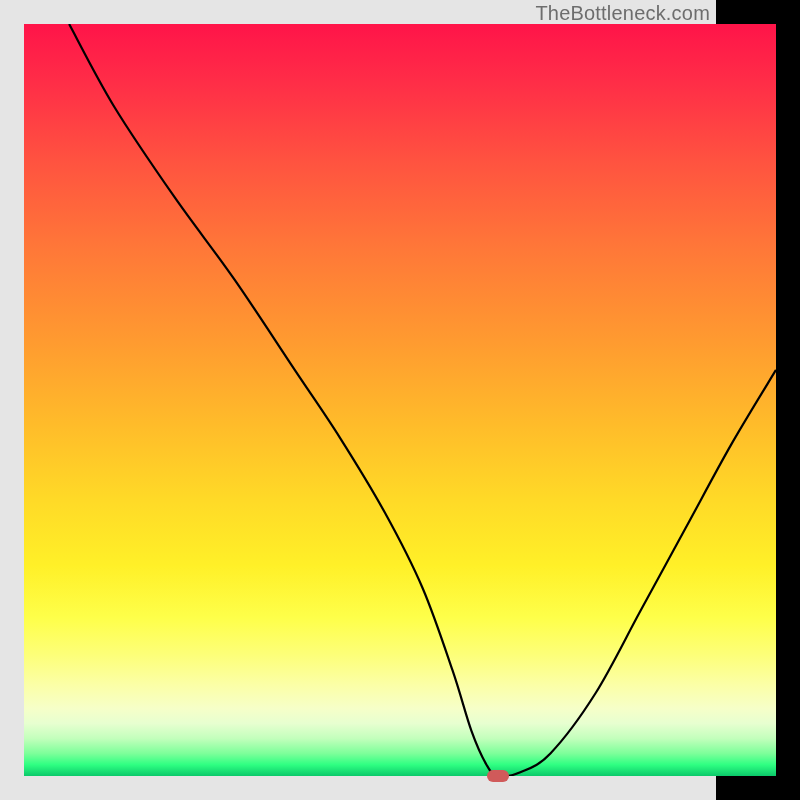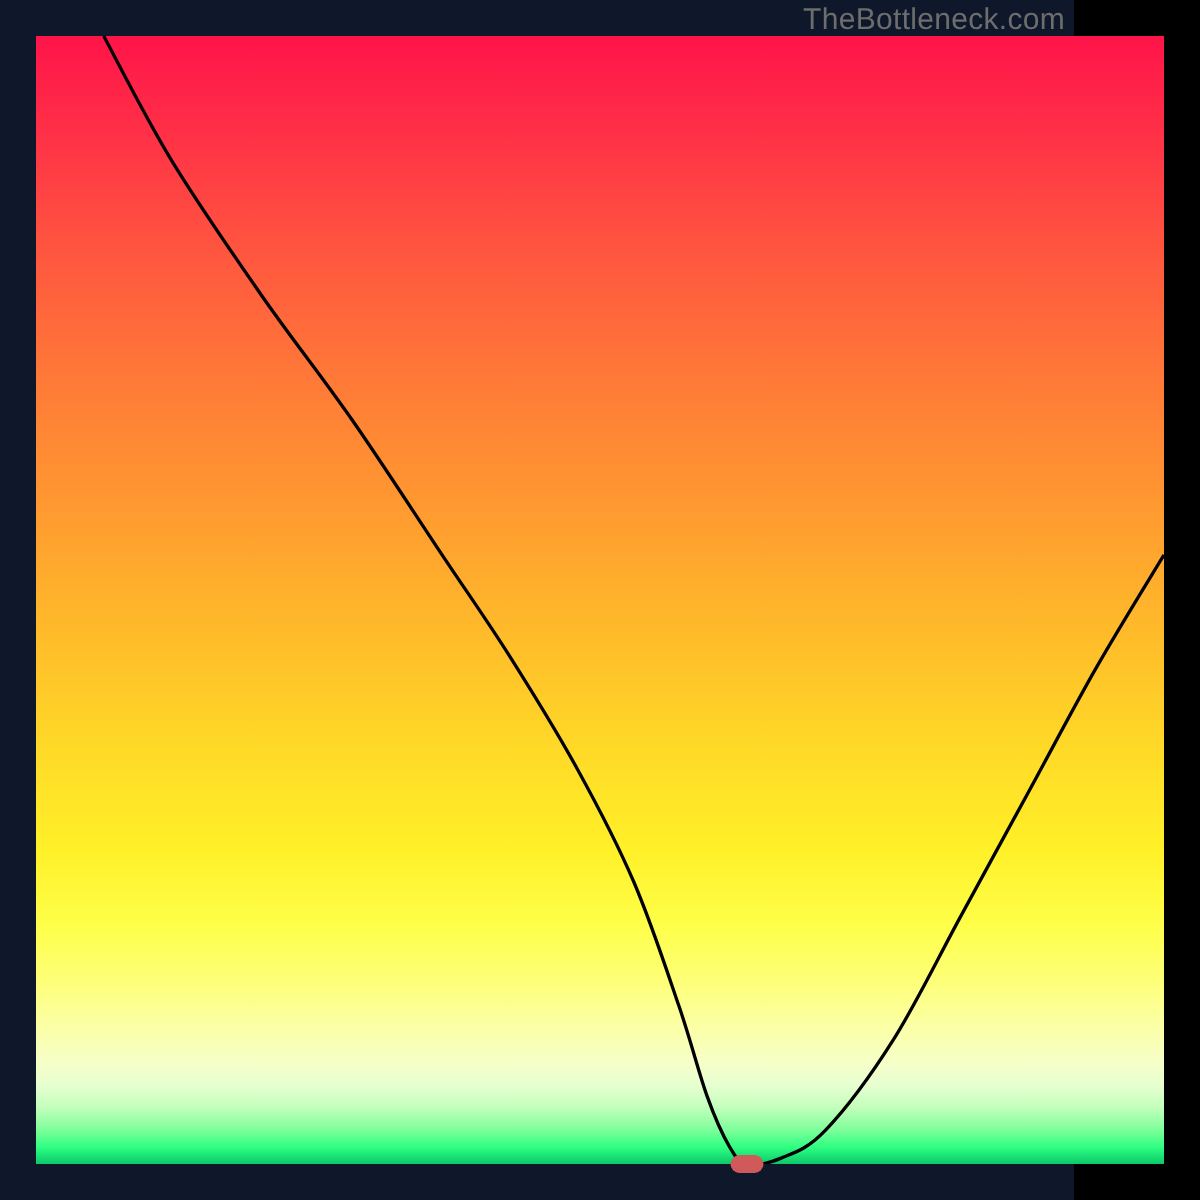--- a/index.html
+++ b/index.html
@@ -9,21 +9,21 @@
     height: 800px;
     background: #000;
     overflow: hidden;
   }
   .frame {
     position: absolute;
     left: 0;
     top: 0;
     width: 716px;
     height: 800px;
-    background: #0f172a;
+    background: #e5e5e5;
   }
   .plot-area {
     position: absolute;
     left: 24px;
     top: 24px;
     width: 752px;
     height: 752px;
     background: linear-gradient(to bottom,
       #ff1449 0%,
       #ff2e47 8%,

